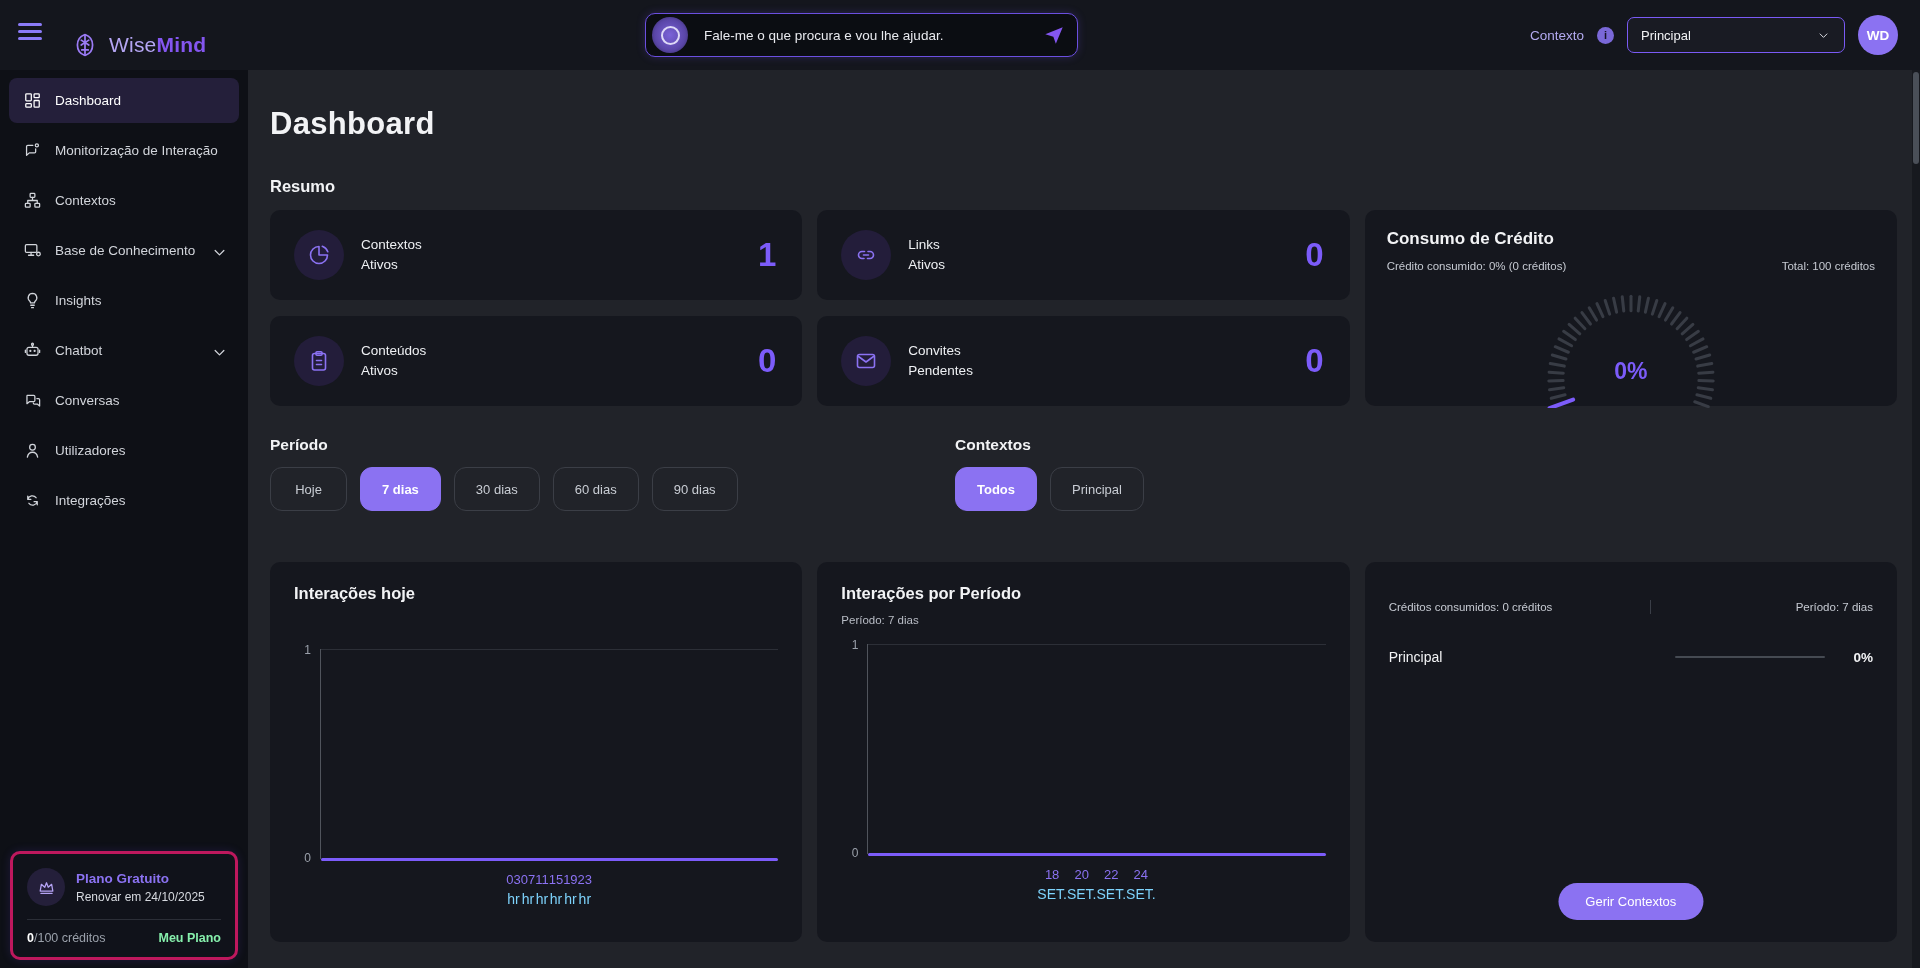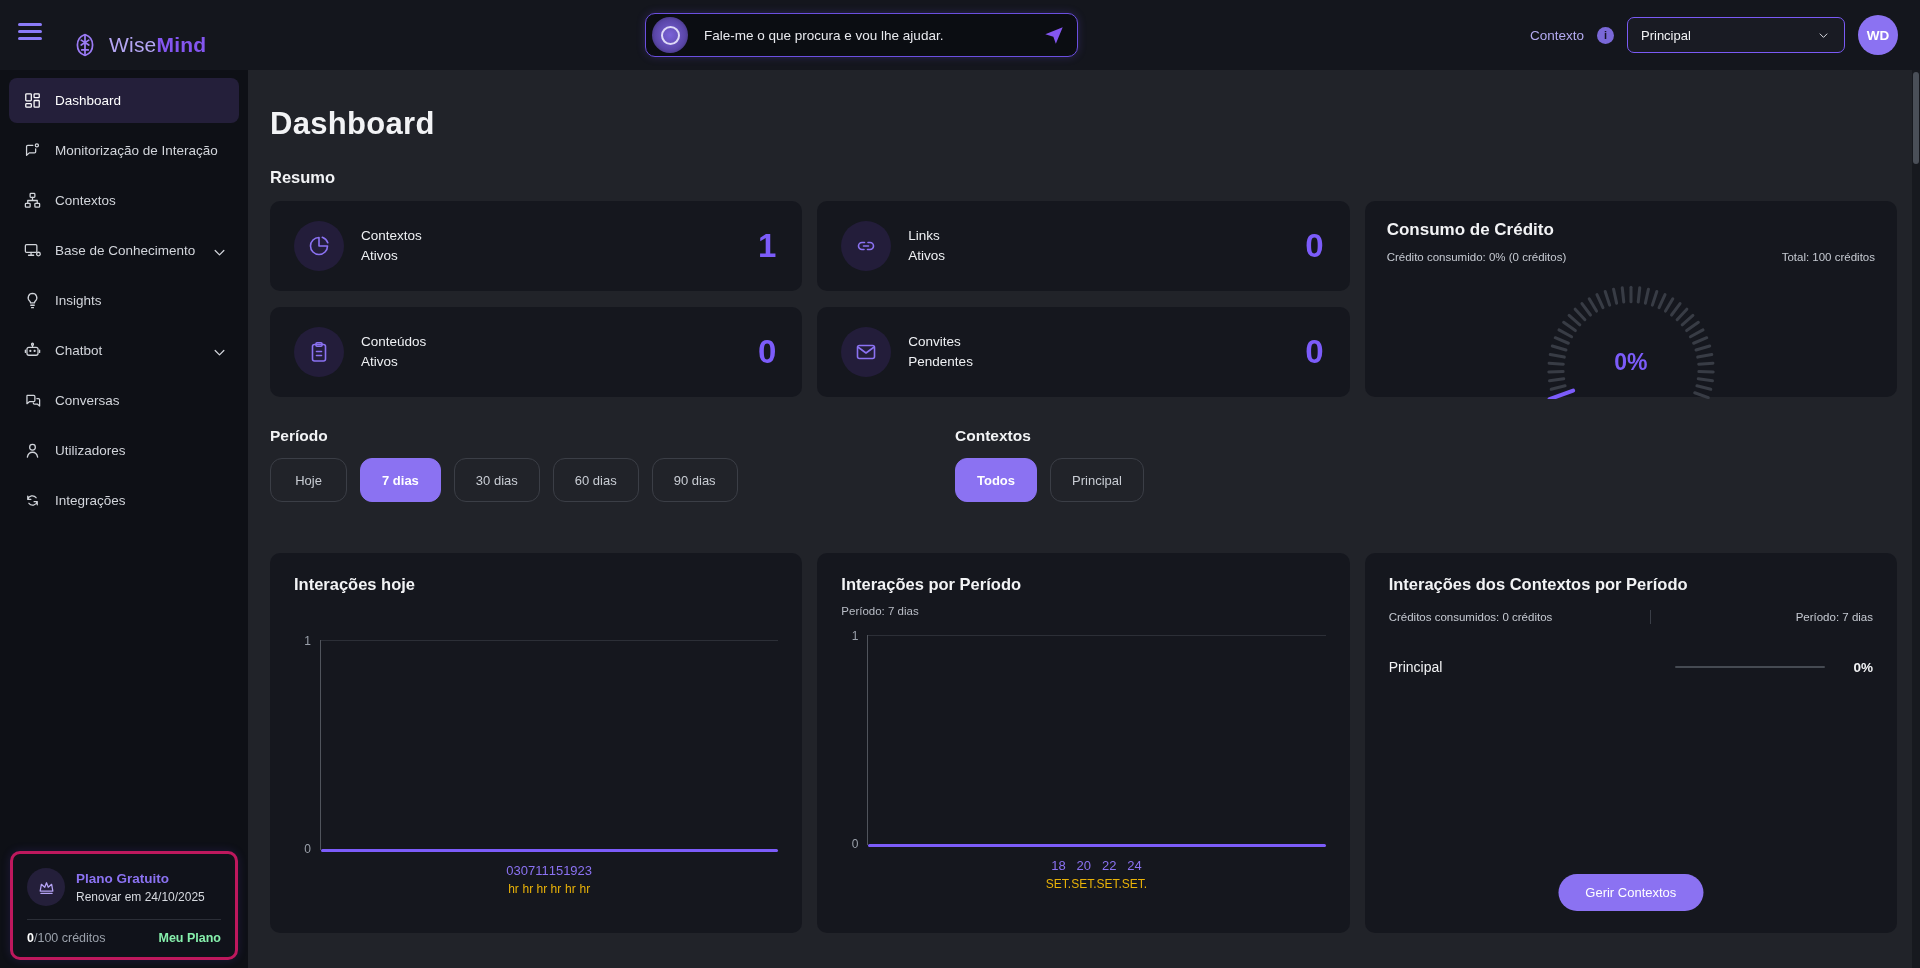--- a/index.html
+++ b/index.html
@@ -61,21 +61,21 @@
   .plan-name { color:#8b72f2; font-weight:700; font-size:13.5px; }
   .plan-renew { color:#d6d9df; font-size:12px; margin-top:4px; }
   .plan-div { border-top:1px solid #2b2e37; margin:13px 0 11px; }
   .plan-bottom { display:flex; justify-content:space-between; align-items:center; font-size:12.5px; color:#9aa0aa; }
   .plan-bottom b { color:#fff; }
   .plan-link { color:#86efac; font-weight:600; cursor:pointer; }
 
   
   .main { position:absolute; left:248px; top:70px; right:0; bottom:0; background:#212329; padding:0 23px 0 22px; }
   .page-title { margin-top:36px; font-size:31px; font-weight:800; letter-spacing:.3px; }
-  .section-heading { margin-top:26px; font-size:16.5px; font-weight:700; }
+  .section-heading { margin-top:35px; font-size:16.5px; font-weight:700; }
 
   .summary-grid { display:grid; grid-template-columns:1fr 1fr 1fr; grid-template-rows:90px 90px; gap:16px 15px; margin-top:14px; }
   .sum-card { background:#15171e; border-radius:10px; display:flex; align-items:center; padding:0 26px 0 24px; gap:17px; }
   .sum-icon { width:50px; height:50px; border-radius:50%; background:#231d3a; color:#8b72f2;
     display:flex; align-items:center; justify-content:center; flex:none; }
   .sum-icon svg { width:24px; height:24px; }
   .sum-label { font-size:13.5px; line-height:1.5; color:#eef0f3; }
   .sum-value { margin-left:auto; font-size:33px; font-weight:700; color:#7c5cfa; }
 
   .credit-card { grid-column:3; grid-row:1 / 3; background:#15171e; border-radius:10px; padding:19px 22px; position:relative; }
@@ -103,21 +103,21 @@
   .plot-row.mt-sm { margin-top:18px; }
   .ylab-col { width:26px; position:relative; font-size:12px; color:#9aa0aa; }
   .ylab-top { position:absolute; top:-6px; right:9px; }
   .ylab-bot { position:absolute; bottom:-6px; right:9px; }
   .plot { flex:1; position:relative; height:210px; border-left:1.5px solid #50545c; }
   .plot::before { content:""; position:absolute; top:0; left:0; right:0; border-top:1px solid #2c2f37; }
   .plot::after { content:""; position:absolute; bottom:-1.5px; left:0; right:0; height:3px; background:#7c5cfa; border-radius:3px; }
   .ticks { display:flex; justify-content:center; padding:0 4.5%; margin:13px 0 0 26px; }
   .tick { text-align:center; }
   .tick .tv { display:block; color:#8b72f2; font-size:13px; }
-  .tick .tu { display:block; color:#eab308; font-size:12px; margin-top:4px; }
+  .tick .tu { display:block; color:#7dd3fc; font-size:14px; margin-top:4px; }
 
   .ctx-sub { display:flex; justify-content:space-between; margin-top:17px; font-size:11.5px; color:#c6cad2; position:relative; }
   .ctx-sub::after { content:""; position:absolute; left:54%; top:-1px; bottom:-1px; width:1px; background:#3a3e47; }
   .ctx-row { display:flex; align-items:center; margin-top:36px; }
   .ctx-name { font-size:14px; }
   .ctx-bar { width:150px; height:2px; background:#454a52; border-radius:2px; margin-left:auto; }
   .ctx-pct { width:48px; text-align:right; font-weight:700; font-size:13.5px; }
   .gerir-btn { position:absolute; left:50%; transform:translateX(-50%); bottom:22px; background:#8b72f2; color:#fff;
     border:none; border-radius:19px; height:37px; padding:0 27px; font-size:13px; cursor:pointer;
     font-family:"Liberation Sans", sans-serif; }
@@ -485,21 +485,20 @@
             <span class="tu">SET.</span>
           </div>
         <div class="tick">
             <span class="tv">24</span>
             <span class="tu">SET.</span>
           </div>
       </div>
     </div>
 
     <div class="chart-card">
-      <div class="chart-title">Interações dos Contextos por Período</div>
       <div class="ctx-sub">
         <span>Créditos consumidos: 0 créditos</span>
         <span>Período: 7 dias</span>
       </div>
       <div class="ctx-row">
         <span class="ctx-name">Principal</span>
         <span class="ctx-bar"></span>
         <span class="ctx-pct">0%</span>
       </div>
       <button class="gerir-btn">Gerir Contextos</button>

